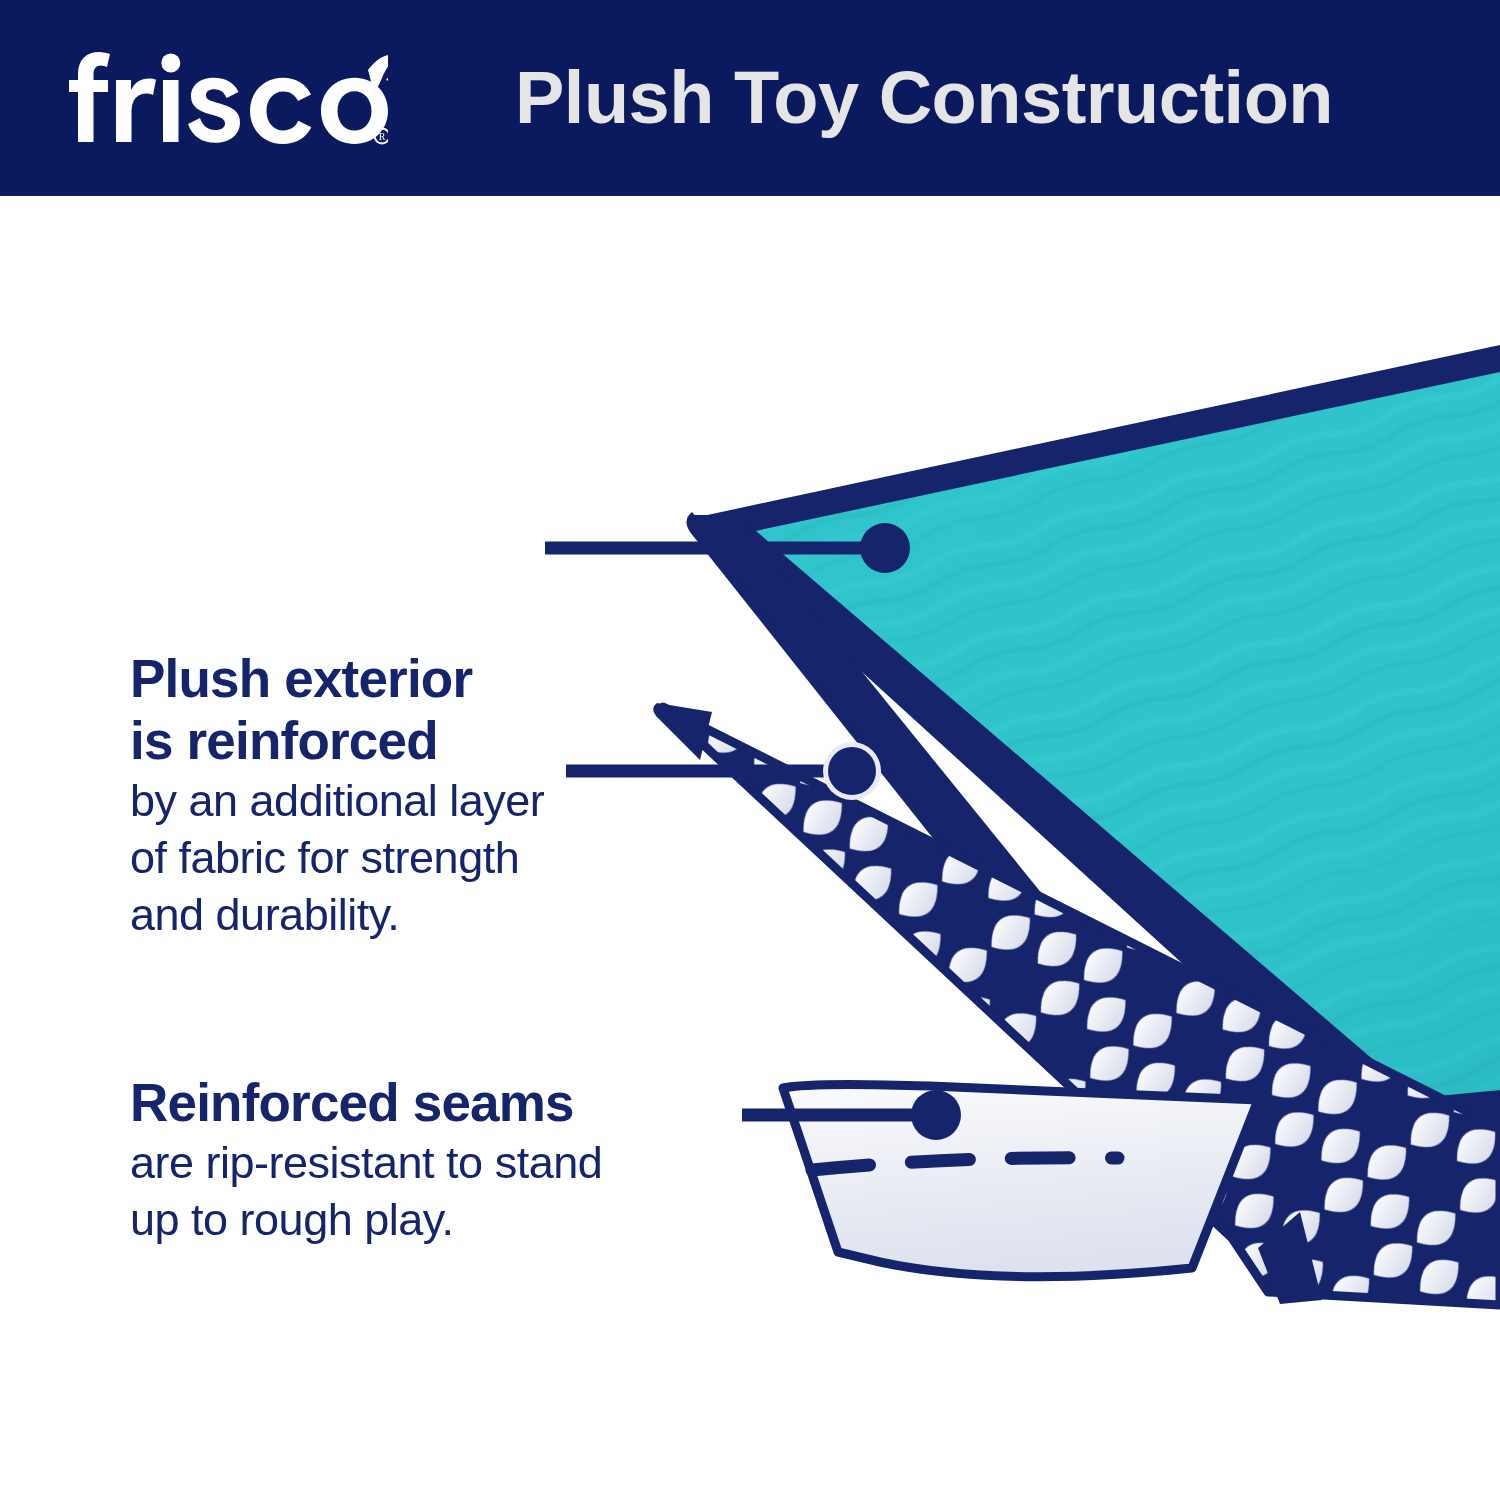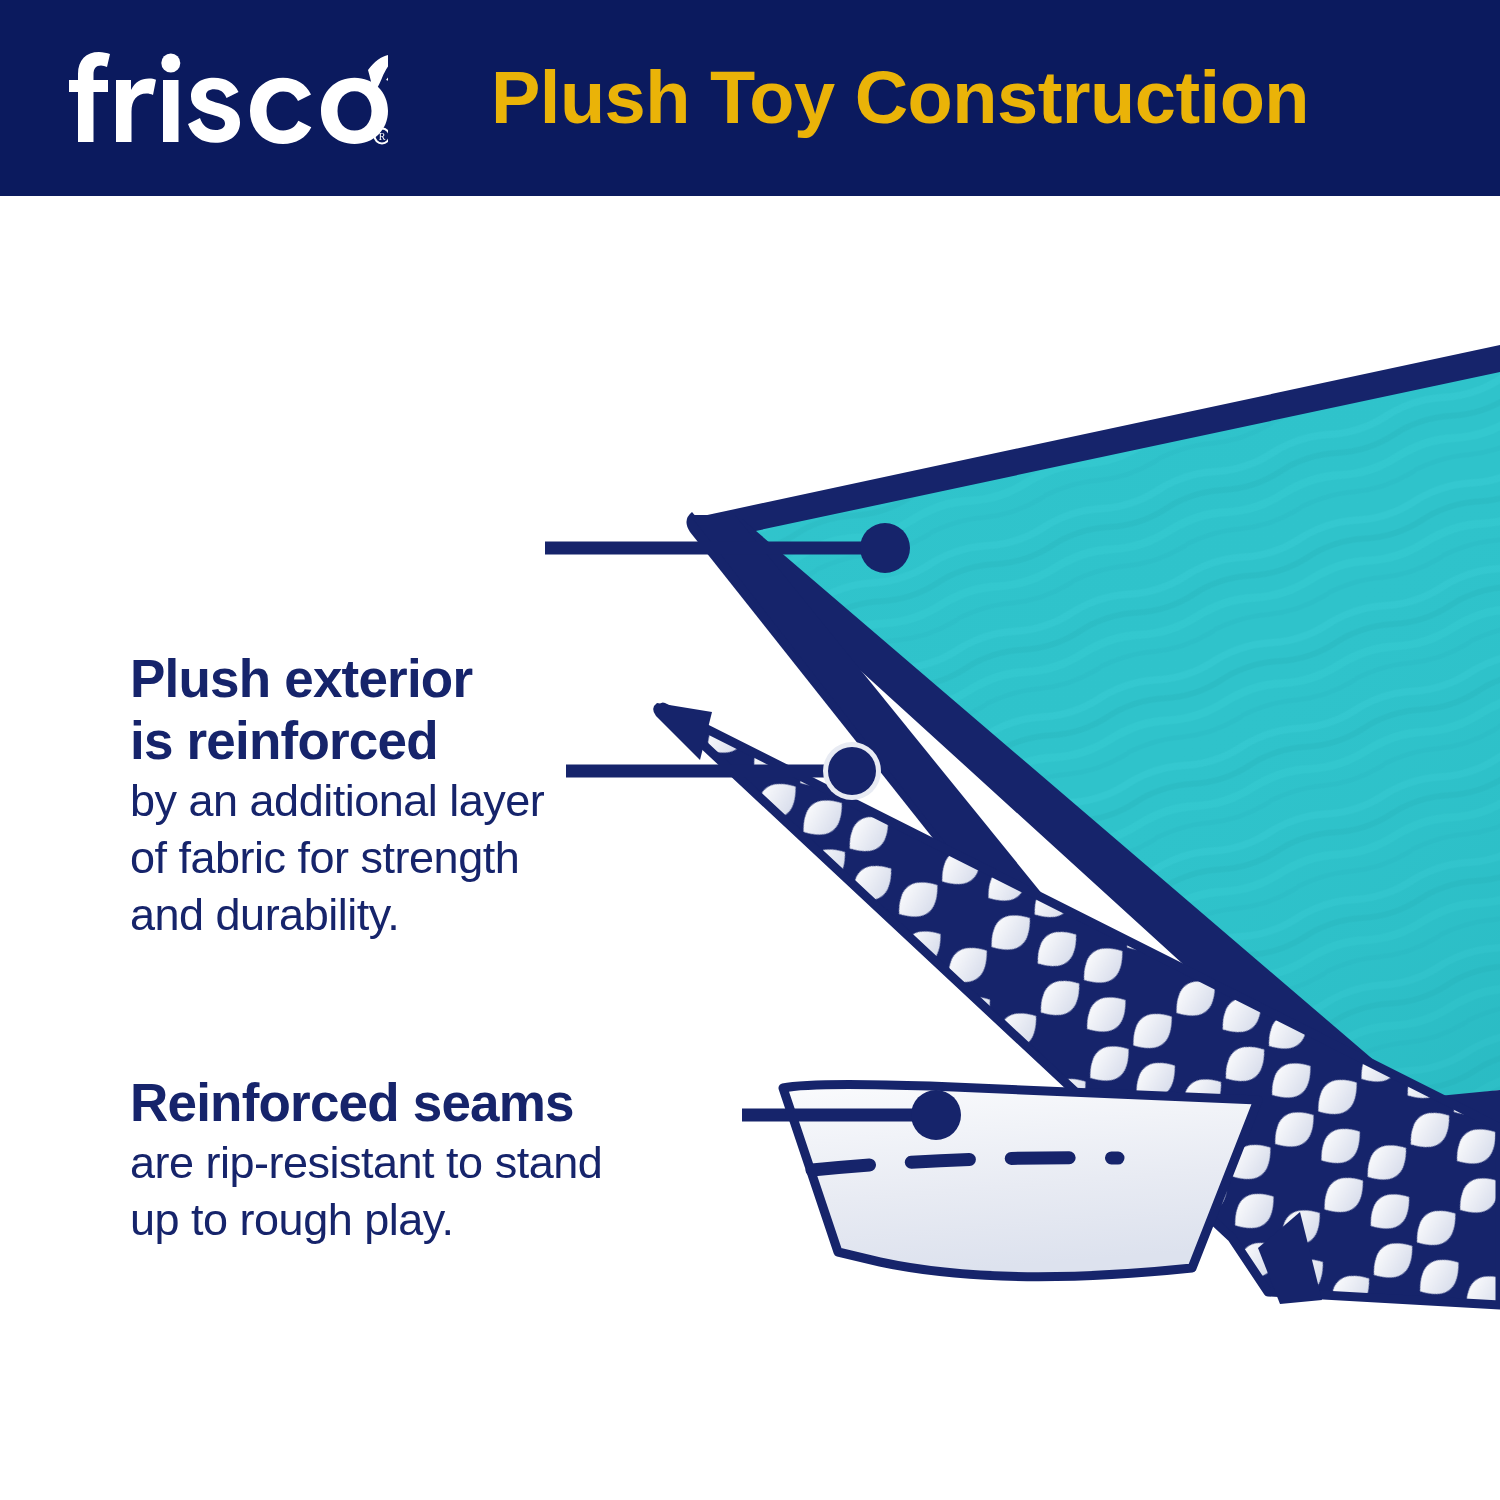--- a/index.html
+++ b/index.html
@@ -39,24 +39,24 @@
     position: absolute;
     left: 68px;
     top: 50px;
     height: 96px;
     width: 320px;
     display: block;
   }
 
   #header-title {
     position: absolute;
-    left: 491px;
+    left: 515px;
     top: 46px;
     width: 880px;
-    color: #eab308;
+    color: #e5e5e5;
     font-family: "Liberation Sans", sans-serif;
     font-weight: bold;
     font-size: 74px;
     line-height: 104px;
     letter-spacing: -0.5px;
     white-space: nowrap;
   }
 
   
   #illustration {

